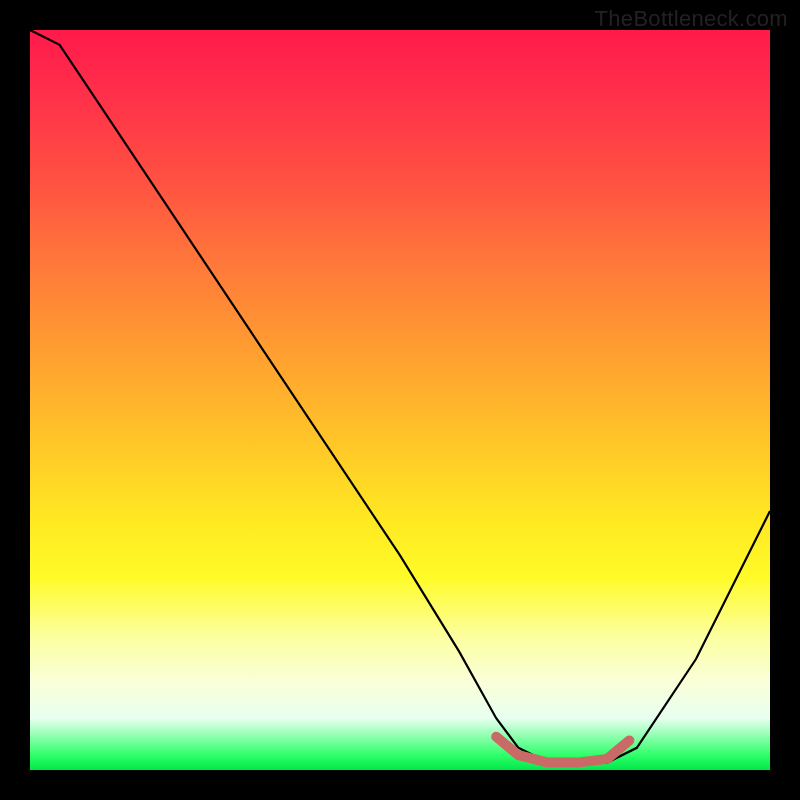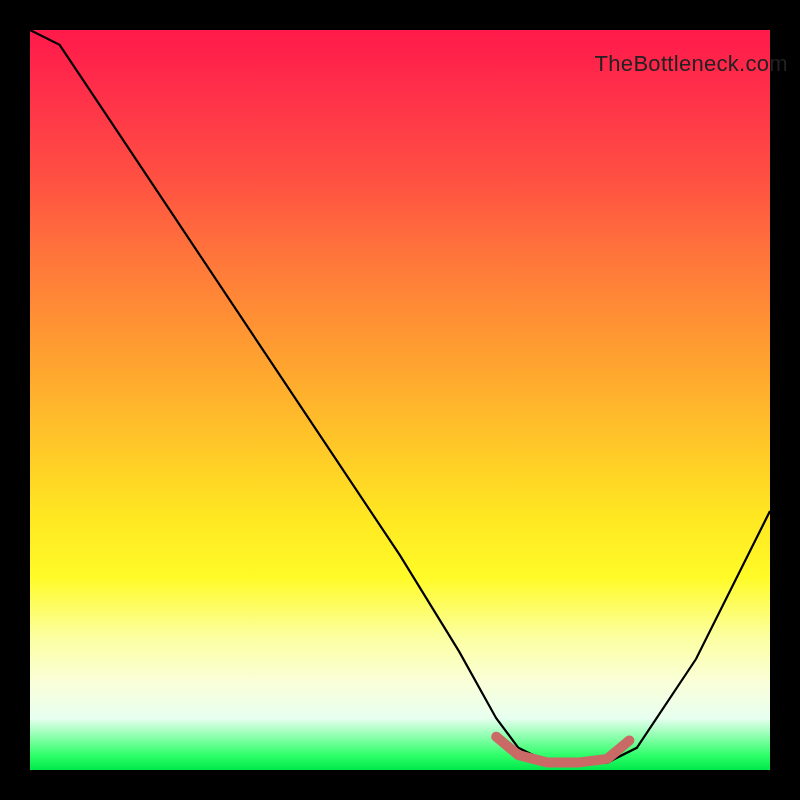--- a/index.html
+++ b/index.html
@@ -6,21 +6,20 @@
   body { width: 800px; height: 800px; background: #000; position: relative; font-family: Arial, sans-serif; }
   .watermark {
     position: absolute;
     top: 6px;
     right: 12px;
     color: #222;
     font-size: 22px;
     font-weight: 500;
     z-index: 10;
     letter-spacing: 0.3px;
-    margin-top: 45px;
   }
   .plot-area {
     position: absolute;
     left: 30px;
     top: 30px;
     width: 740px;
     height: 740px;
   }
   .gradient-bg {
     width: 100%;

